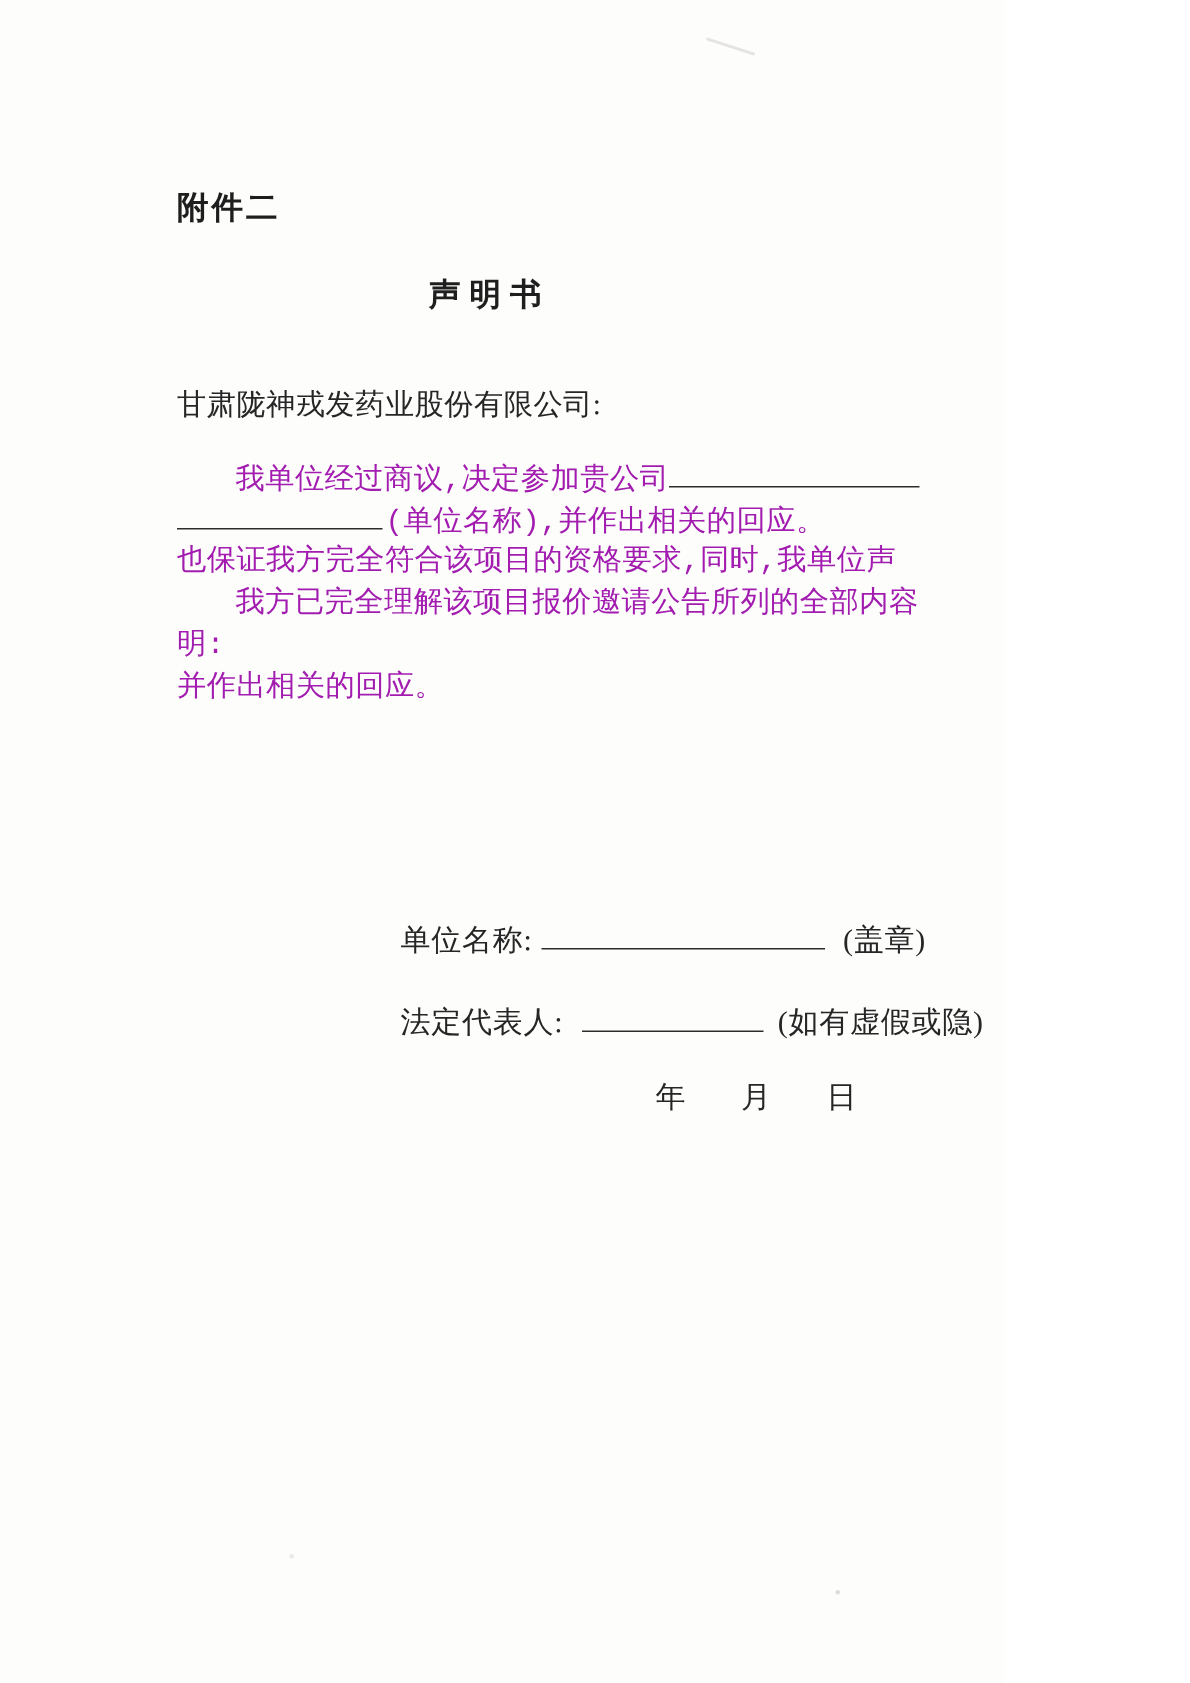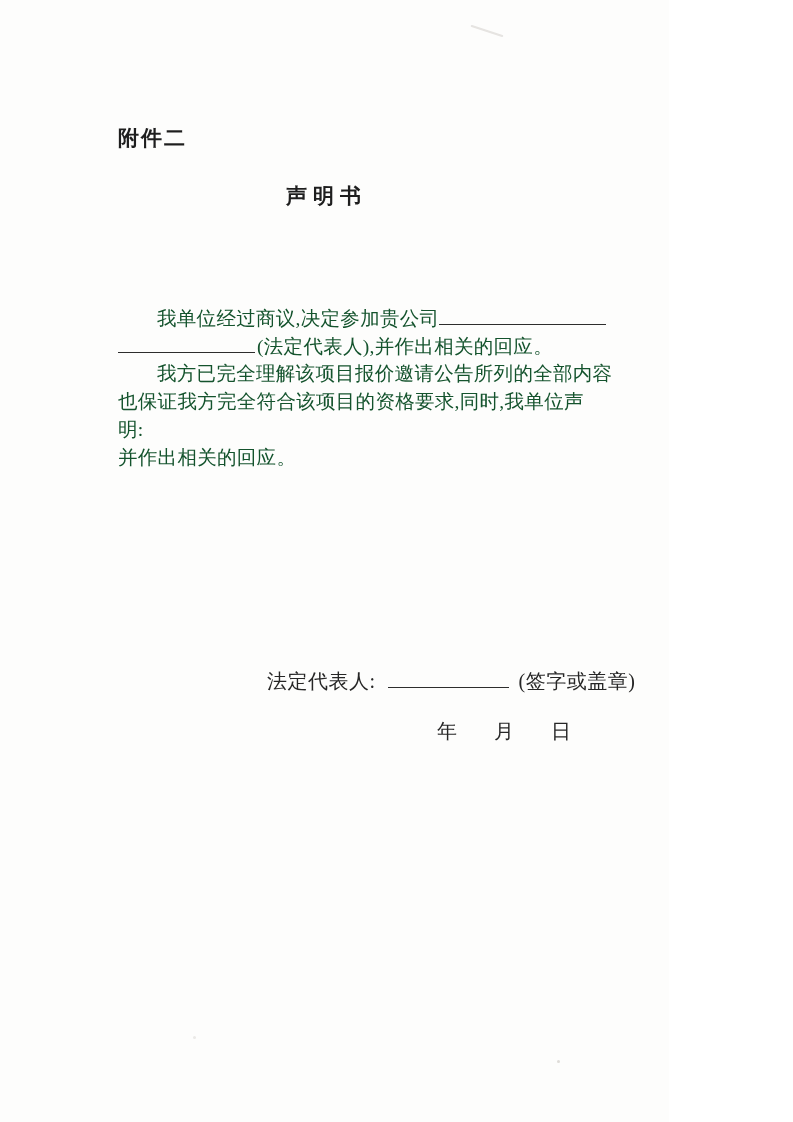--- a/index.html
+++ b/index.html
@@ -50,21 +50,22 @@
     color: #262626;
     white-space: nowrap;
   }
   .body-lines {
     position: absolute;
     left: 118px;
     top: 304px;
     width: 566px;
     font-size: 19.5px;
     letter-spacing: 0.3px;
-    color: #14532d;
+    color: #a21caf;
+    font-family: Liberation Mono, monospace;
   }
   .line {
     height: 28px;
     line-height: 28px;
     white-space: nowrap;
   }
   .indent { text-indent: 39px; }
   .blank {
     display: inline-block;
     border-bottom: 1.6px solid #2d2d2d;
@@ -122,39 +123,43 @@
 <body>
 
 <div class="page">
 
   <div class="smudge-top"></div>
 
   <div class="attachment-label">附件二</div>
 
   <div class="doc-title">声明书</div>
 
+  <div class="salutation">甘肃陇神戎发药业股份有限公司:</div>
 
   <div class="body-lines">
     <div class="line indent">
       <span>我单位经过商议,决定参加贵公司</span><span class="blank blank-project-1"></span>
     </div>
     <div class="line">
-      <span class="blank blank-project-2"></span><span>(法定代表人),并作出相关的回应。</span>
+      <span class="blank blank-project-2"></span><span>(单位名称),并作出相关的回应。</span>
     </div>
 
+    <div class="line">也保证我方完全符合该项目的资格要求,同时,我单位声</div>
     <div class="line indent">我方已完全理解该项目报价邀请公告所列的全部内容</div>
-    <div class="line">也保证我方完全符合该项目的资格要求,同时,我单位声</div>
     <div class="line">明:</div>
 
     <div class="line">并作出相关的回应。</div>
   </div>
 
+  <div class="sig-line sig-company">
+    <span>单位名称:</span><span class="blank blank-company"></span><span>(盖章)</span>
+  </div>
 
   <div class="sig-line sig-representative">
-    <span>法定代表人:</span><span class="blank blank-representative"></span><span>(签字或盖章)</span>
+    <span>法定代表人:</span><span class="blank blank-representative"></span><span>(如有虚假或隐)</span>
   </div>
 
   <div class="date-line">
     <span>年</span>
     <span>月</span>
     <span>日</span>
   </div>
 
   <div class="speck speck-1"></div>
   <div class="speck speck-2"></div>

